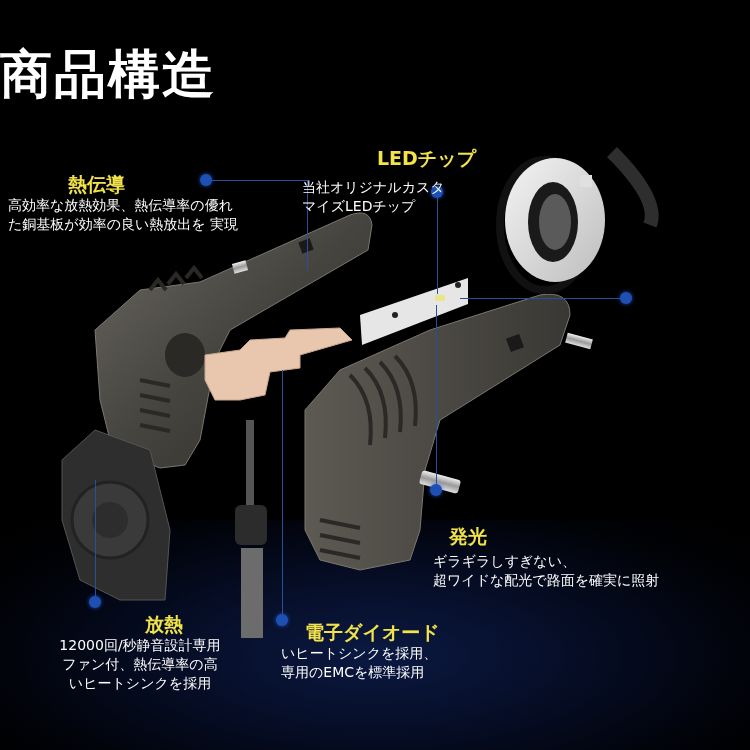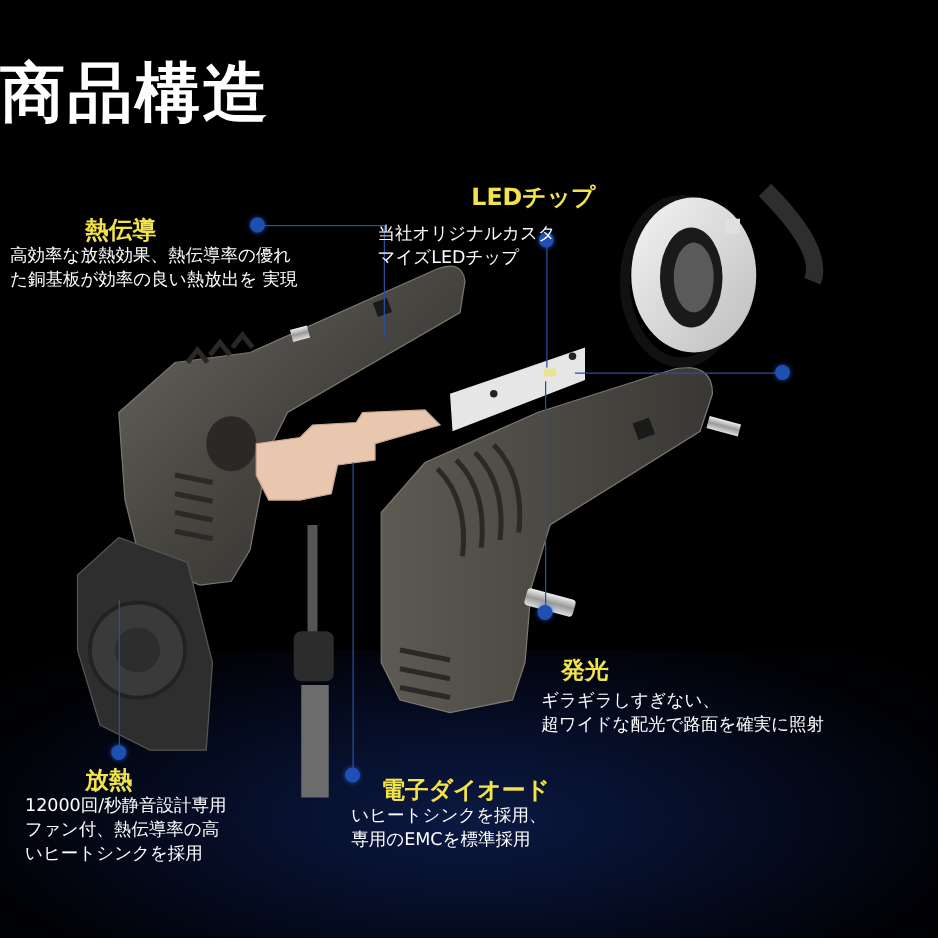--- a/index.html
+++ b/index.html
@@ -140,21 +140,21 @@
 マイズLEDチップ</div>
   </div>
 
 
   <div class="label" style="left:433px; top:512px; width:300px;margin-top:12px;">
     <div class="head" style="padding-left:16px;">発光</div>
     <div class="body" style="margin-top:4px;font-family:Liberation Serif, serif;">ギラギラしすぎない、
 超ワイドな配光で路面を確実に照射</div>
   </div>
 
-  <div class="label" style="left:20px; top:612px; width:240px;">
+  <div class="label" style="left:20px; top:612px; width:240px;text-align:center;">
     <div class="head" style="padding-left:48px;">放熱</div>
     <div class="body">12000回/秒静音設計専用
 ファン付、熱伝導率の高
 いヒートシンクを採用</div>
   </div>
 
   <div class="label" style="left:281px; top:620px; width:220px;">
     <div class="head" style="padding-left:8px;margin-left:16px;">電子ダイオード</div>
     <div class="body">いヒートシンクを採用、
 専用のEMCを標準採用</div>

